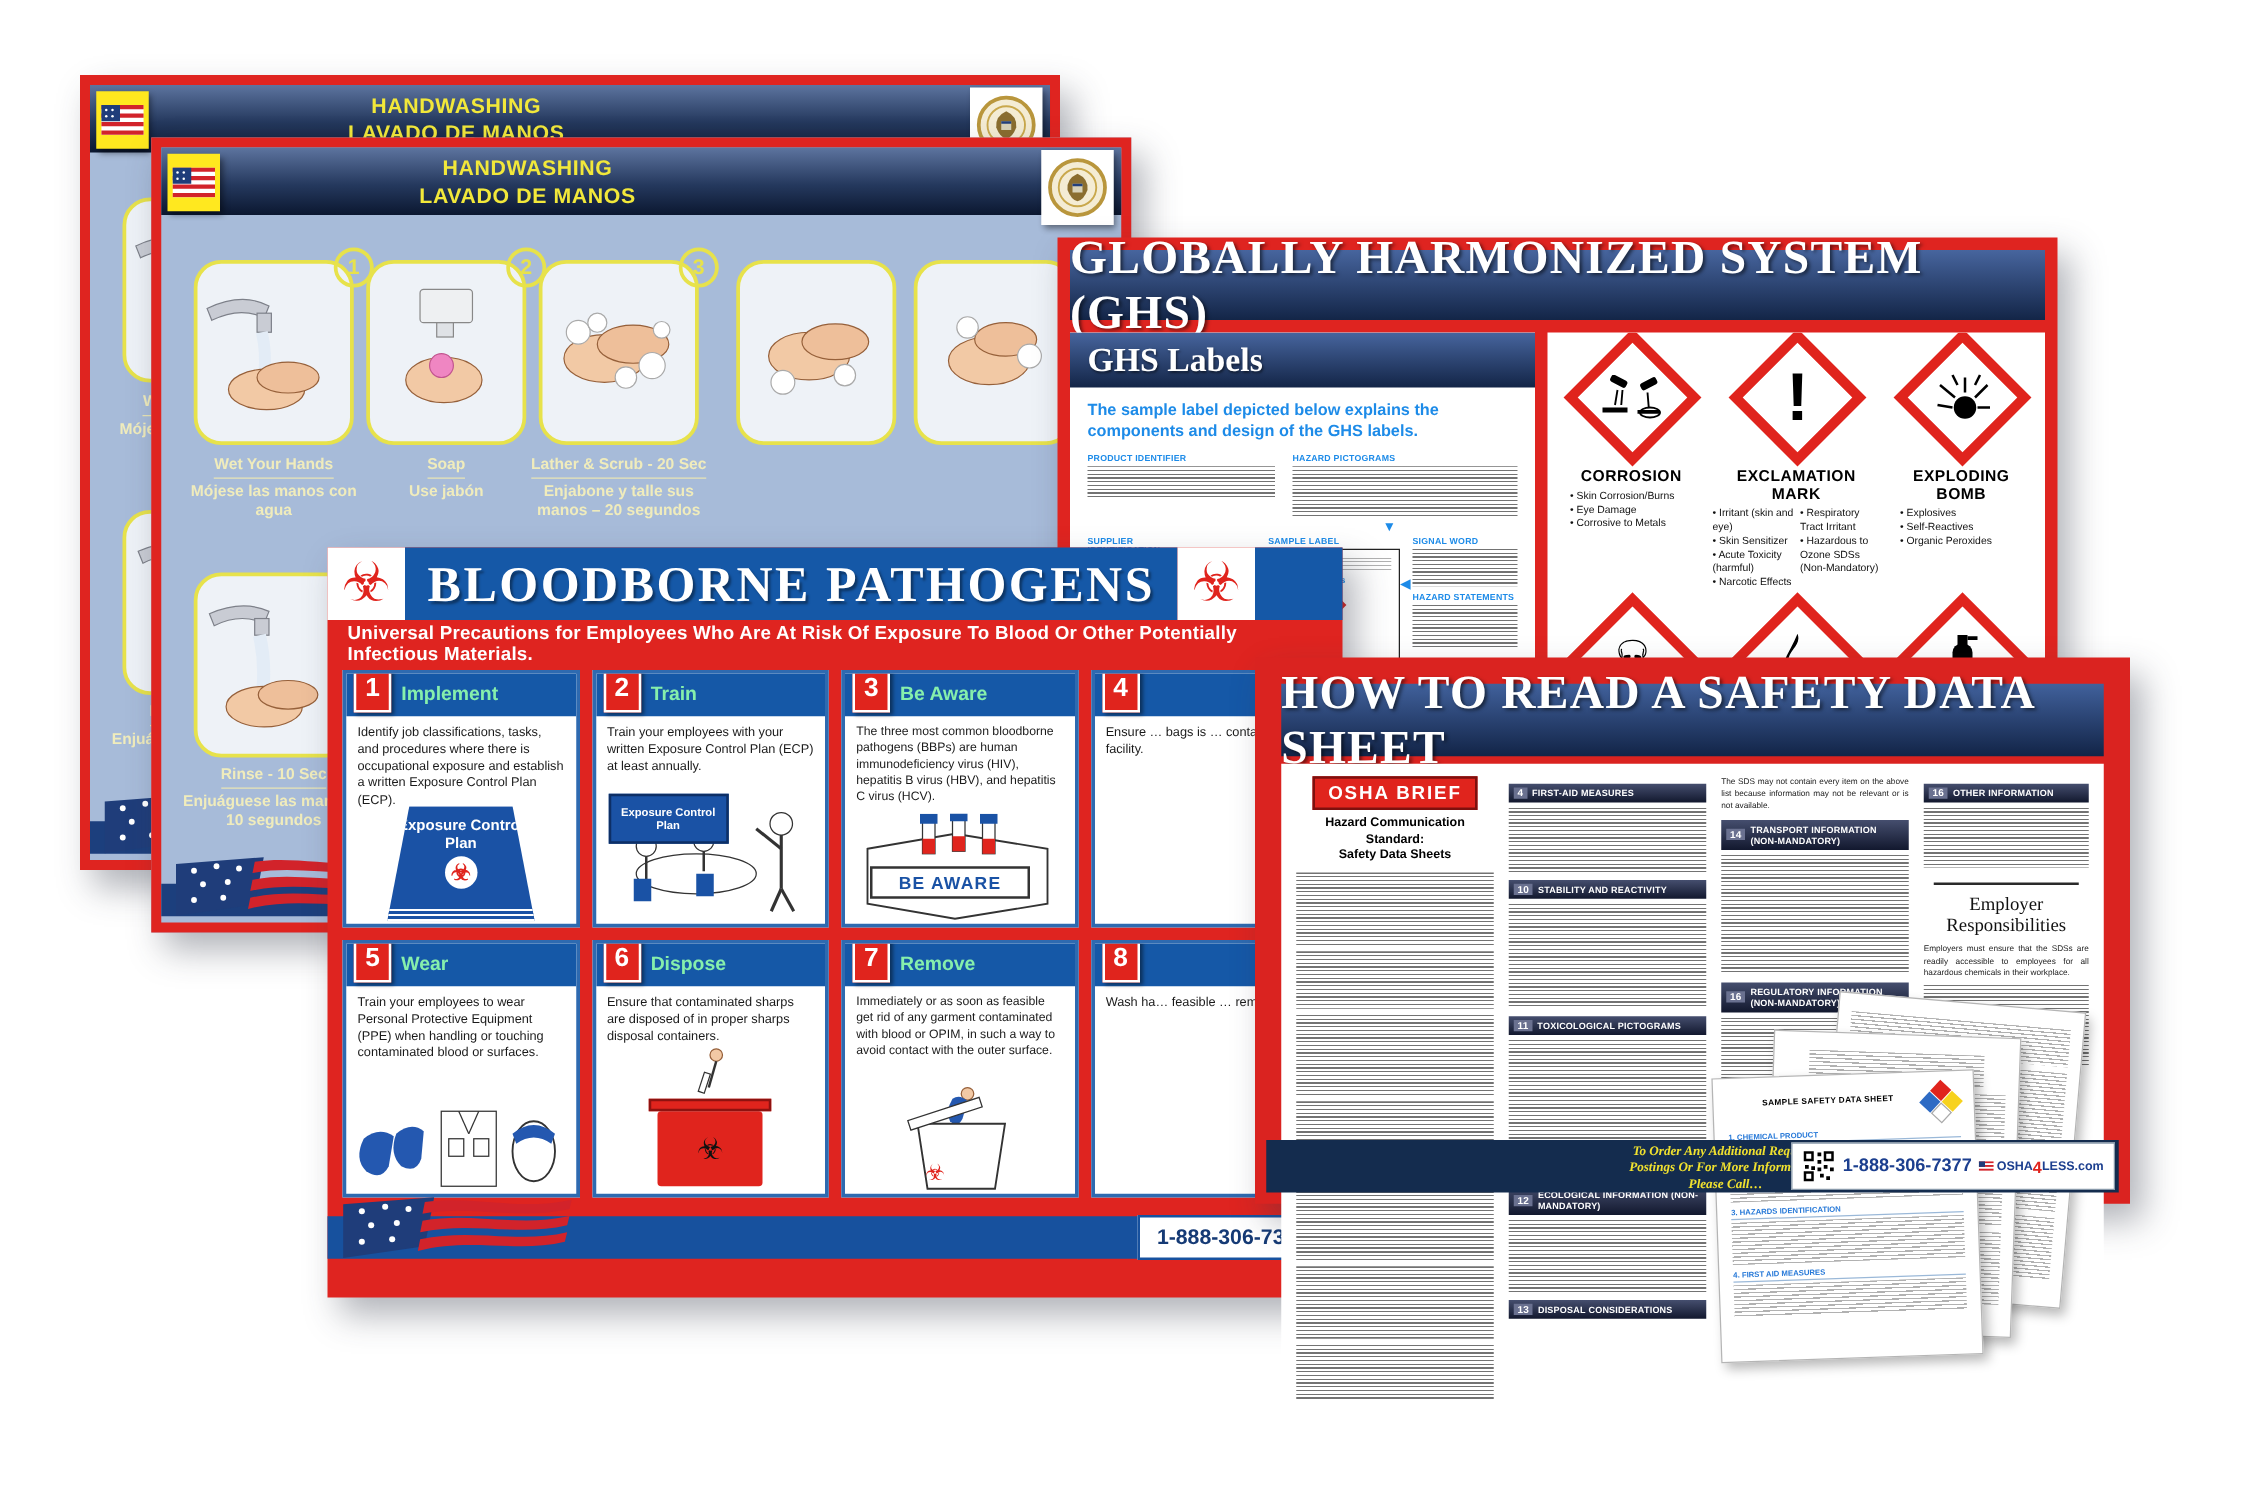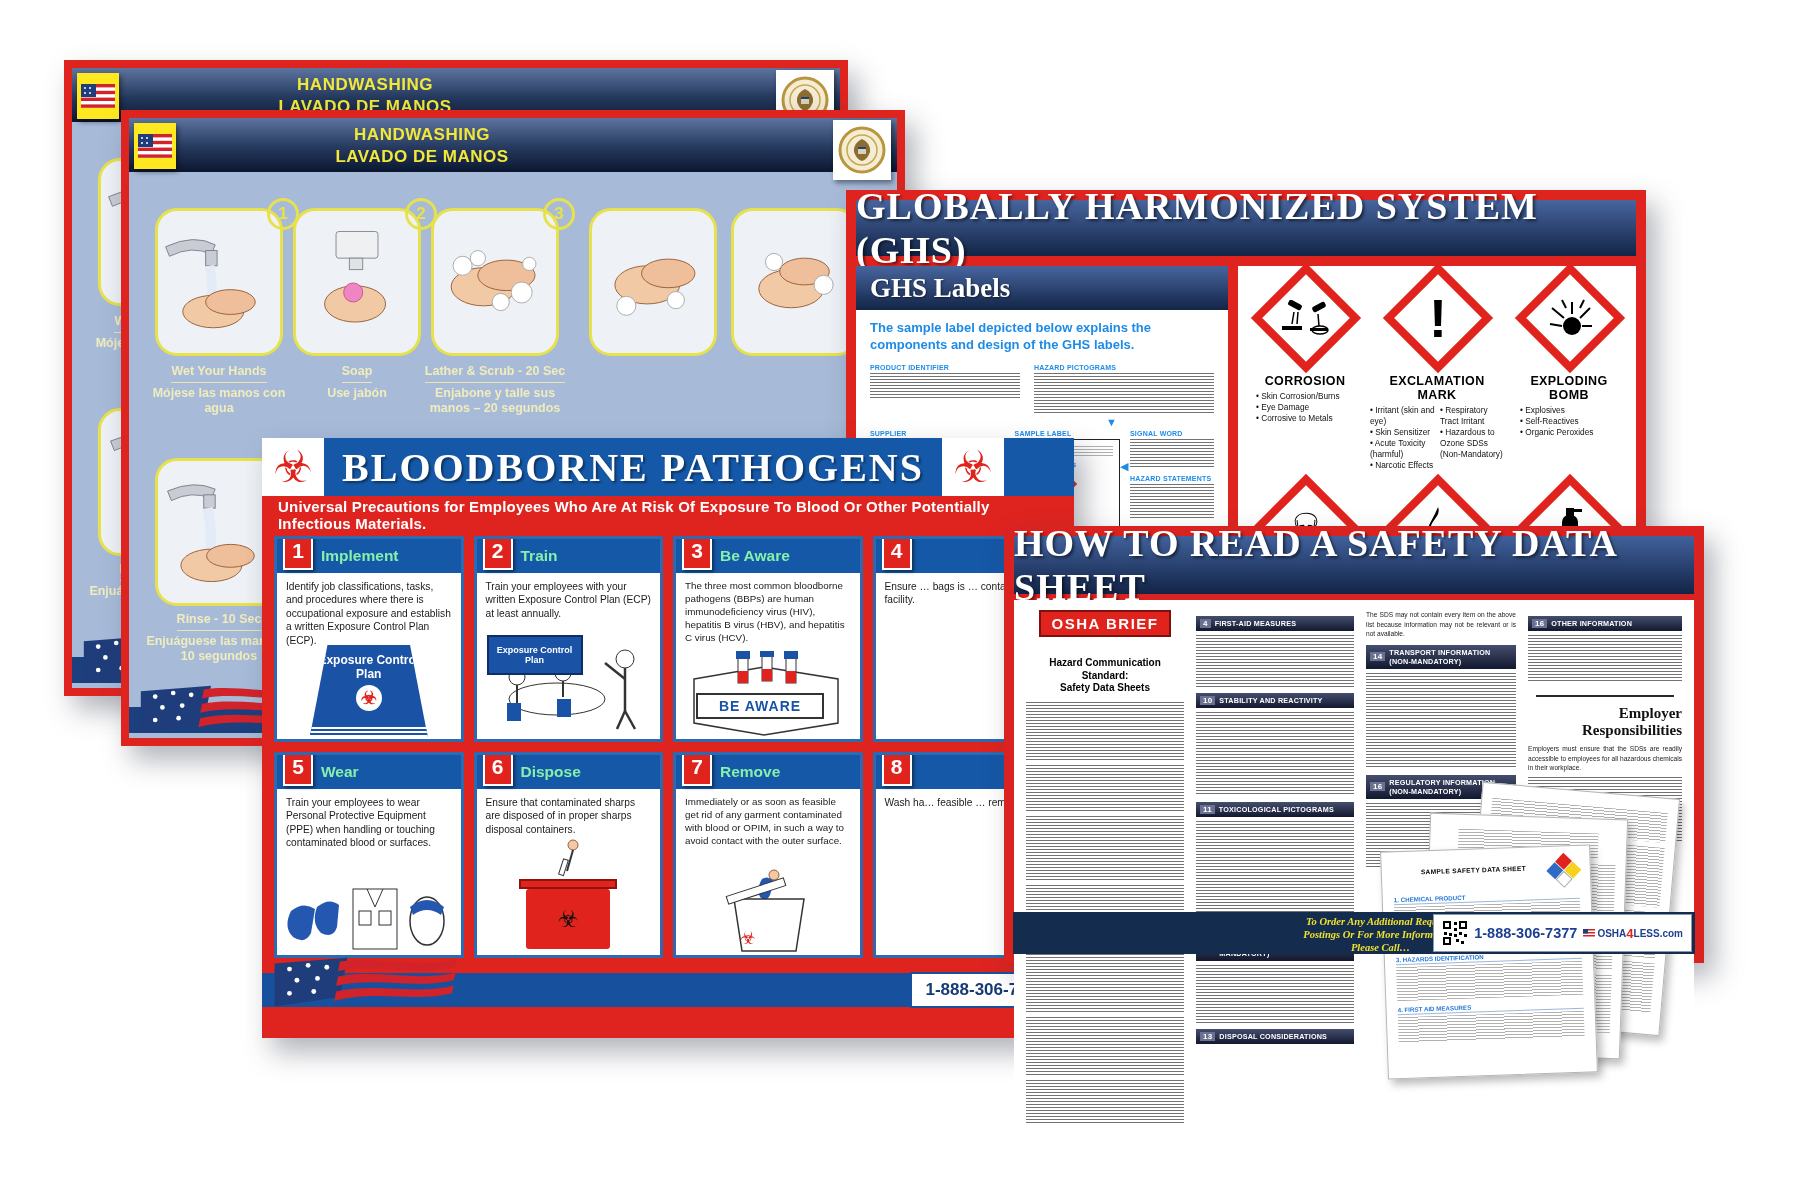--- a/index.html
+++ b/index.html
@@ -78,31 +78,31 @@
   .sharps .bio{color:#111;font-size:24px}
   .bin-bio{position:absolute;left:64px;top:58px;color:#e0241d;font-size:18px}
 
   .bfoot{position:relative;height:46px;margin-top:6px}
   .bfbar{position:absolute;left:0;right:0;bottom:5px;height:34px;background:#17519e}
   .bftxt{position:absolute;left:320px;width:180px;bottom:11px;text-align:center;color:#f2e83a;font-style:italic;font-weight:bold;font-family:"Liberation Serif",serif;font-size:11.5px;line-height:1.4}
   .bfphone{position:absolute;left:648px;width:152px;height:36px;bottom:4px;background:#fff;border:2px solid #17519e;display:flex;align-items:center;justify-content:center;color:#153a75;font-weight:bold;font-size:17px}
   .bfflag{position:absolute;left:4px;bottom:0;width:200px;height:56px}
 
   
-  .sds{width:700px;height:437px;background:#da2320;padding:10px;position:relative}
+  .sds{width:700px;height:437px;background:#da2320;padding:21px;position:relative}
   .sds-title{height:58px;background:linear-gradient(180deg,#41619c,#122447);display:flex;align-items:center;justify-content:center;color:#fff;font-family:"Liberation Serif",serif;font-weight:bold;font-size:38px;letter-spacing:1px;text-shadow:2px 2px 3px rgba(0,0,0,.55)}
   .sds-body{position:relative;background:#fff;margin-top:6px;height:484px;padding:10px 12px;display:flex;gap:12px}
   .sc1{width:158px;flex:none}.sc2{width:158px;flex:none}.sc3{width:150px;flex:none}.sc4{flex:1}
-  .sbadge{width:132px;margin:0 auto 20px;background:#e0241d;border:2px solid #7e100e;color:#fff;text-align:center;font-weight:bold;font-size:15px;padding:3px 0;letter-spacing:1.5px}
+  .sbadge{width:132px;margin:0 auto 5px;background:#e0241d;border:2px solid #7e100e;color:#fff;text-align:center;font-weight:bold;font-size:15px;padding:3px 0;letter-spacing:1.5px}
   .sh2{font-size:10px;font-weight:bold;text-align:center;line-height:1.25;margin-bottom:7px}
   .sbar{display:flex;align-items:center;background:linear-gradient(180deg,#454e6e,#12182e);color:#fff;font-size:7.2px;font-weight:bold;padding:3px 4px;margin:6px 0 4px;letter-spacing:.2px}
   .snum{background:#6a7190;padding:0 3px;margin-right:4px;font-size:8px;flex:none}
   .stiny{font-size:6.6px;line-height:1.45;color:#222;text-align:justify;margin-bottom:4px}
   .sdiv{border-top:2px solid #2a2a2a;margin:12px 8px 8px}
-  .etitle{font-family:"Liberation Serif",serif;font-weight:bold;font-size:15px;text-align:right;margin-bottom:5px;color:#111}
+  .etitle{font-family:"Liberation Serif",serif;font-weight:normal;font-size:15px;text-align:center;margin-bottom:5px;color:#111}
   .sheets{position:absolute;right:10px;top:190px;width:300px;height:288px}
   .pg{position:absolute;background:#fff;border:1px solid #b5b5b5;box-shadow:4px 5px 9px rgba(0,0,0,.28)}
   .pg3{left:88px;top:0;width:198px;height:238px;transform:rotate(5deg);padding:14px 10px}
   .pg2{left:42px;top:26px;width:198px;height:240px;transform:rotate(2deg);padding:14px 10px}
   .pg1{left:0;top:58px;width:210px;height:228px;transform:rotate(-2deg);padding:9px 11px}
   .ph{display:flex;align-items:flex-start;justify-content:space-between;margin-bottom:4px}
   .pt{font-size:6.6px;font-weight:bold;letter-spacing:.3px;margin:8px 0 0 28px}
   .nfpa{position:relative;width:30px;height:30px;flex:none}
   .nq{position:absolute;width:12px;height:12px;transform:rotate(45deg)}
   .ssh{color:#2779d8;font-size:6.2px;font-weight:bold;margin:5px 0 2px;border-bottom:.5px solid #9ab8d8;padding-bottom:1px}

